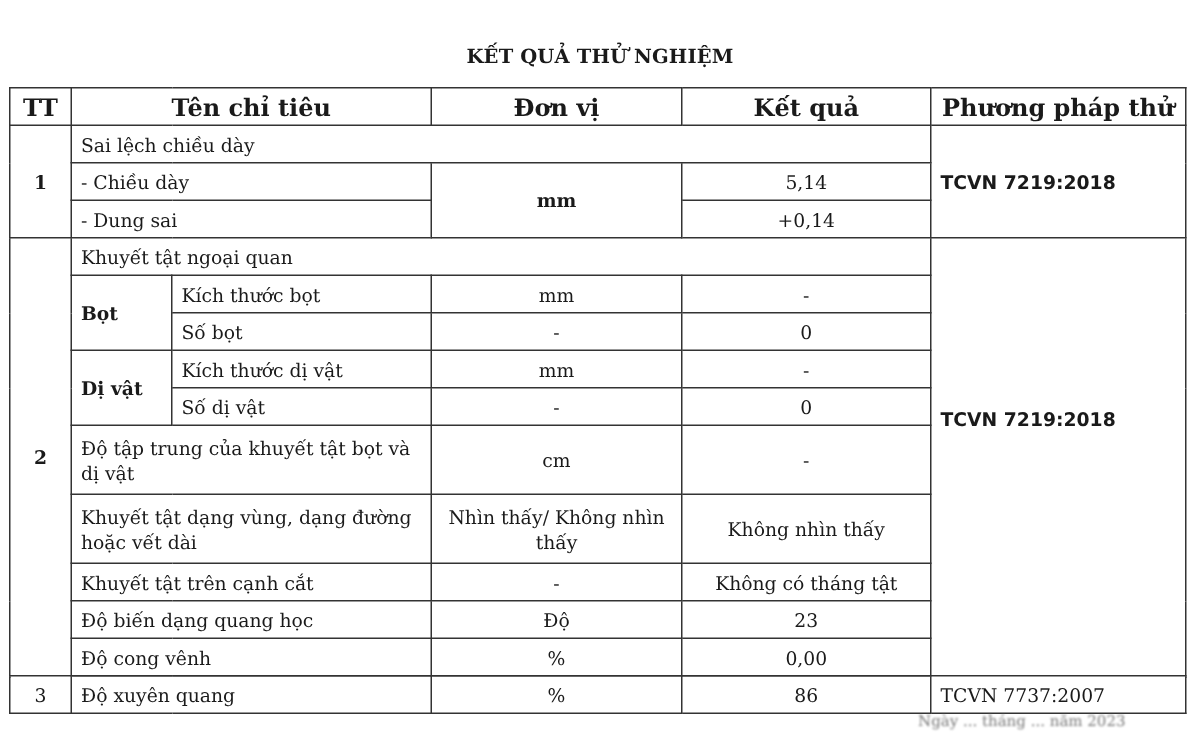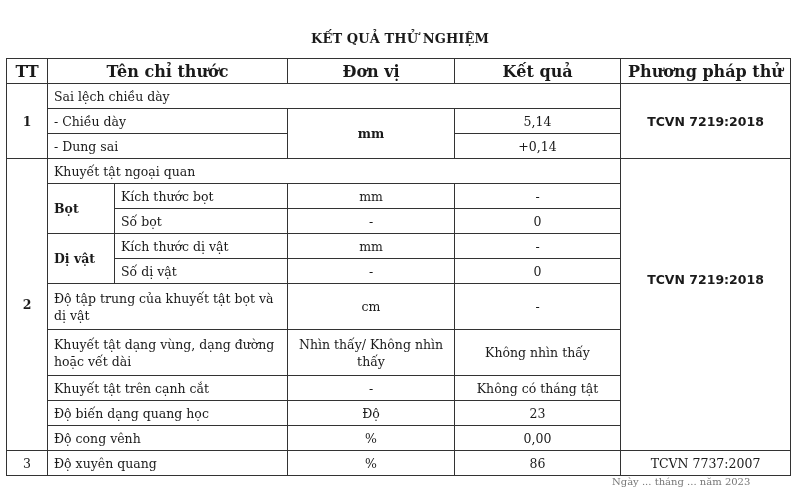--- a/index.html
+++ b/index.html
@@ -9,21 +9,21 @@
            font-weight: bold; font-size: 13px; letter-spacing: 0.1px; }
   table.results { position: absolute; top: 58px; left: 6px; width: 784px;
                   border-collapse: collapse; table-layout: fixed; font-size: 12.5px; }
   table.results td, table.results th { border: 1.3px solid #333; padding: 0 6px; line-height: 17px;
                   vertical-align: middle; overflow: hidden; }
   table.results th { font-weight: bold; text-align: center; height: 24px; font-size: 16px; }
   td.c { text-align: center; }
   td.b { font-weight: bold; }
   td.tt { text-align: center; font-weight: bold; }
   td.tt.plain { font-weight: normal; }
-  td.method { text-align: center; font-weight: bold; font-family: "DejaVu Sans", "Liberation Sans", sans-serif; font-size: 12.5px; }
+  td.method { text-align: left; font-weight: bold; font-family: "DejaVu Sans", "Liberation Sans", sans-serif; font-size: 12.5px; }
   td.method.plain { font-weight: normal; font-family: "DejaVu Serif", "Liberation Serif", serif; }
   tr.r { height: 25px; }
   tr.r2 { height: 46px; }
   td.sub { padding-left: 6px; }
   .footer { position: absolute; top: 476px; left: 612px; width: 190px; font-size: 10px;
             color: #777; white-space: nowrap; filter: blur(0.6px); }
 </style>
 </head>
 <body>
 
@@ -34,21 +34,21 @@
     <col style="width:41px">
     <col style="width:67px">
     <col style="width:173px">
     <col style="width:167px">
     <col style="width:166px">
     <col style="width:170px">
   </colgroup>
   <thead>
     <tr>
       <th>TT</th>
-      <th colspan="2">Tên chỉ thước</th>
+      <th colspan="2">Tên chỉ tiêu</th>
       <th>Đơn vị</th>
       <th>Kết quả</th>
       <th>Phương pháp thử</th>
     </tr>
   </thead>
   <tbody>
 
     <tr class="r">
       <td rowspan="3" class="tt">1</td>
       <td colspan="4">Sai lệch chiều dày</td>

